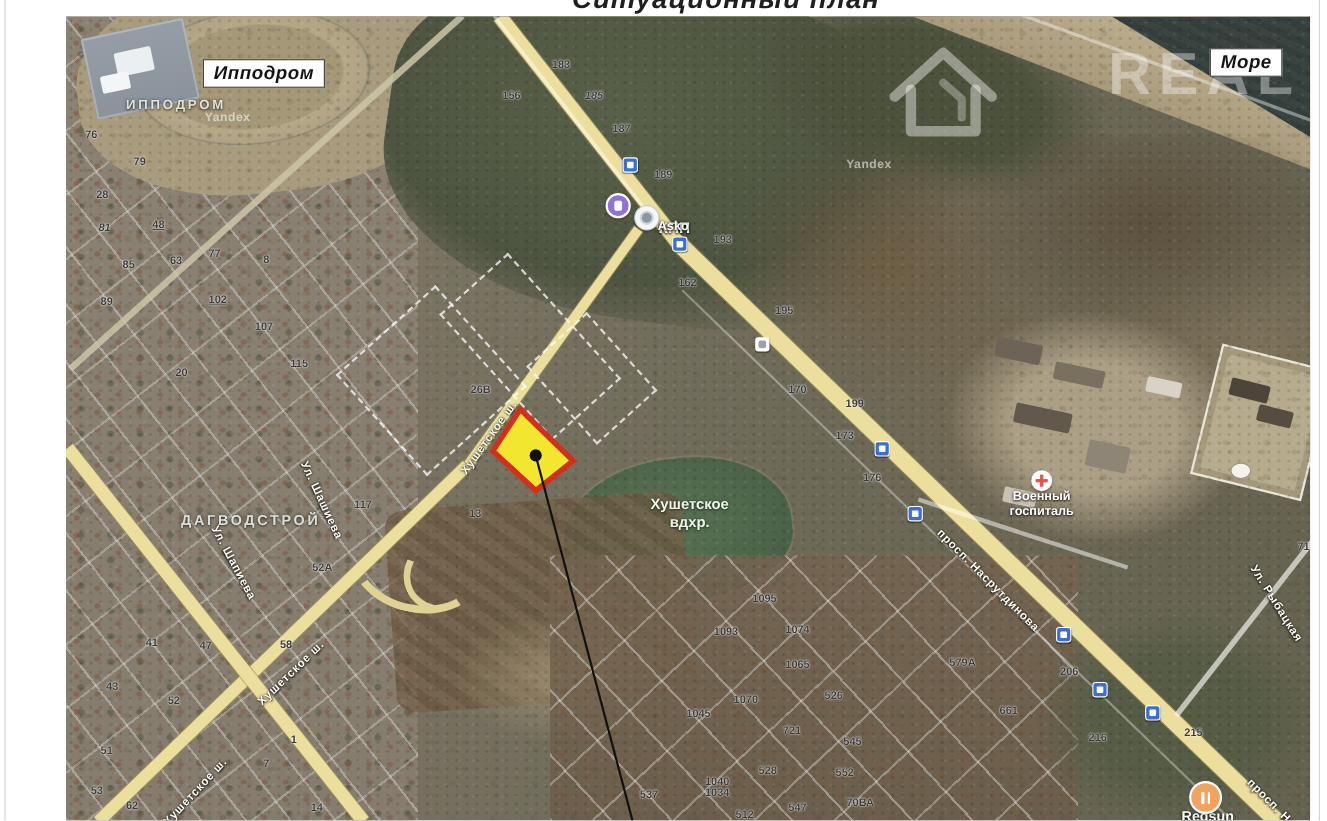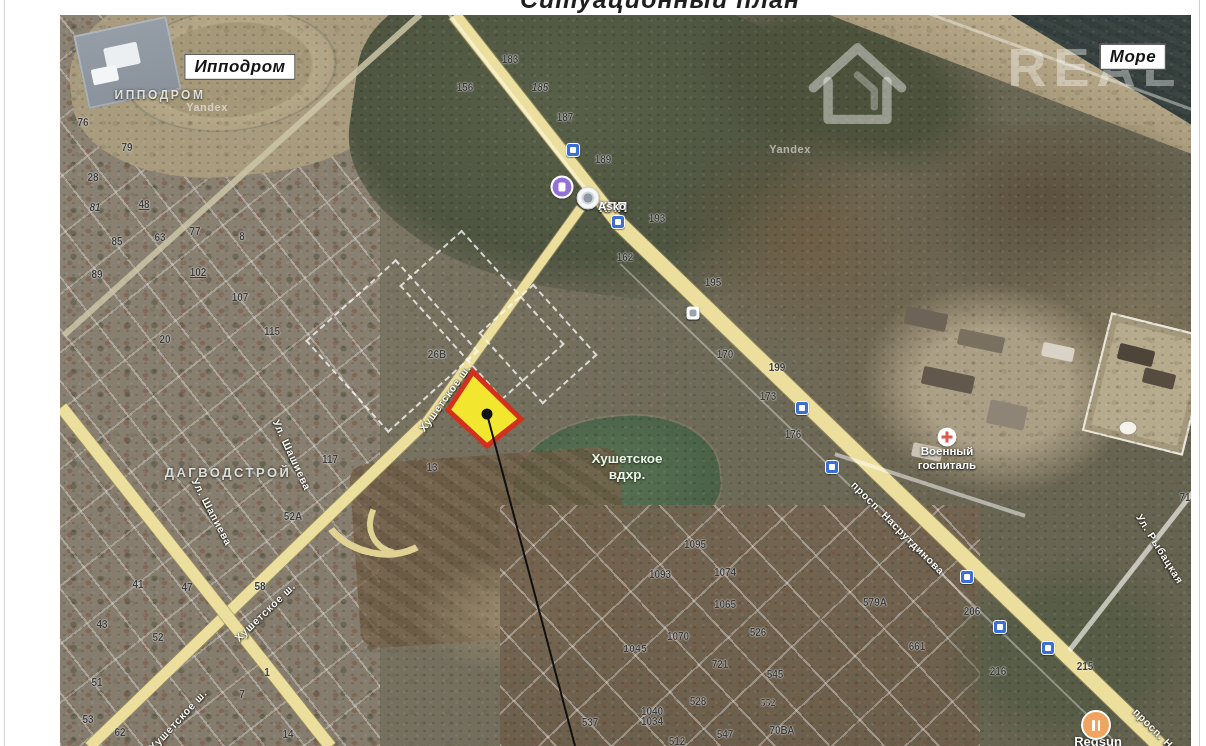--- a/index.html
+++ b/index.html
@@ -234,26 +234,26 @@
     <div class="lbl cls-num" style="left: 60px; top: 718px; transform: translate(-50%, -50%);">62</div>
     <div class="lbl cls-num" style="left: 228px; top: 720px; transform: translate(-50%, -50%);">14</div>
     <div class="lbl cls-num" style="left: 207px; top: 658px; transform: translate(-50%, -50%);">1</div>
     <div class="lbl cls-num" style="left: 182px; top: 680px; transform: translate(-50%, -50%);">7</div>
     <div class="lbl cls-num" style="left: 635px; top: 530px; transform: translate(-50%, -50%);">1095</div>
     <div class="lbl cls-num" style="left: 600px; top: 560px; transform: translate(-50%, -50%);">1093</div>
     <div class="lbl cls-num" style="left: 665px; top: 558px; transform: translate(-50%, -50%);">1074</div>
     <div class="lbl cls-num" style="left: 665px; top: 590px; transform: translate(-50%, -50%);">1065</div>
     <div class="lbl cls-num" style="left: 698px; top: 618px; transform: translate(-50%, -50%);">526</div>
     <div class="lbl cls-num" style="left: 618px; top: 622px; transform: translate(-50%, -50%);">1070</div>
-    <div class="lbl cls-num" style="left: 575px; top: 635px; transform: translate(-50%, -50%); font-family: Liberation Mono, monospace;">1045</div>
+    <div class="lbl cls-num" style="left: 575px; top: 635px; transform: translate(-50%, -50%);">1045</div>
     <div class="lbl cls-num" style="left: 660px; top: 650px; transform: translate(-50%, -50%);">721</div>
     <div class="lbl cls-num" style="left: 715px; top: 660px; transform: translate(-50%, -50%);">545</div>
     <div class="lbl cls-num" style="left: 592px; top: 667px; transform: translate(-50%, -50%); margin-top: 40px;">1034</div>
     <div class="lbl cls-num" style="left: 638px; top: 687px; transform: translate(-50%, -50%);">528</div>
-    <div class="lbl cls-num" style="left: 708px; top: 688px; transform: translate(-50%, -50%); font-family: Liberation Serif, serif;">552</div>
+    <div class="lbl cls-num" style="left: 708px; top: 688px; transform: translate(-50%, -50%);">552</div>
     <div class="lbl cls-num" style="left: 592px; top: 697px; transform: translate(-50%, -50%);">1040</div>
     <div class="lbl cls-num" style="left: 665px; top: 720px; transform: translate(-50%, -50%); text-align: right;">547</div>
     <div class="lbl cls-num" style="left: 530px; top: 708px; transform: translate(-50%, -50%);">537</div>
     <div class="lbl cls-num" style="left: 617px; top: 727px; transform: translate(-50%, -50%);">512</div>
     <div class="micon icon-transit" style="left: 513px; top: 135px;">
       <i class="g-bus"></i>
     </div>
     <div class="micon icon-transit" style="left: 558px; top: 207px;">
       <i class="g-bus"></i>
     </div>

